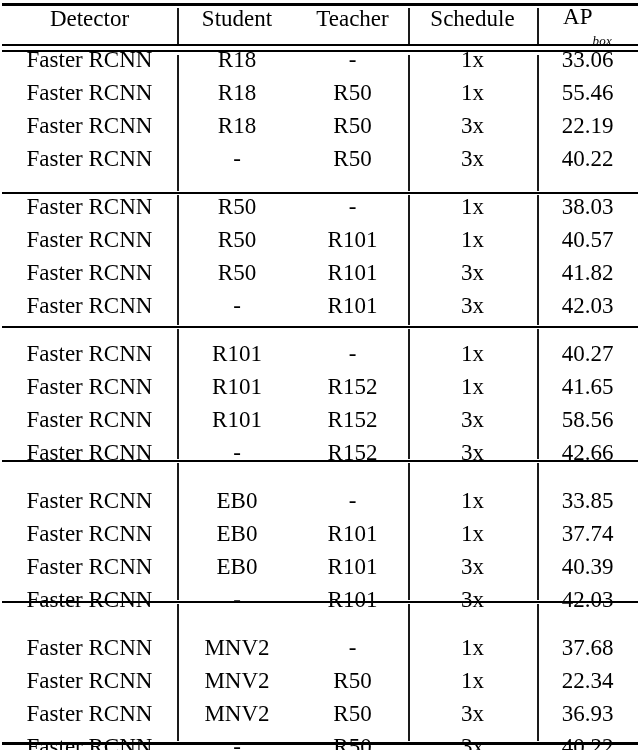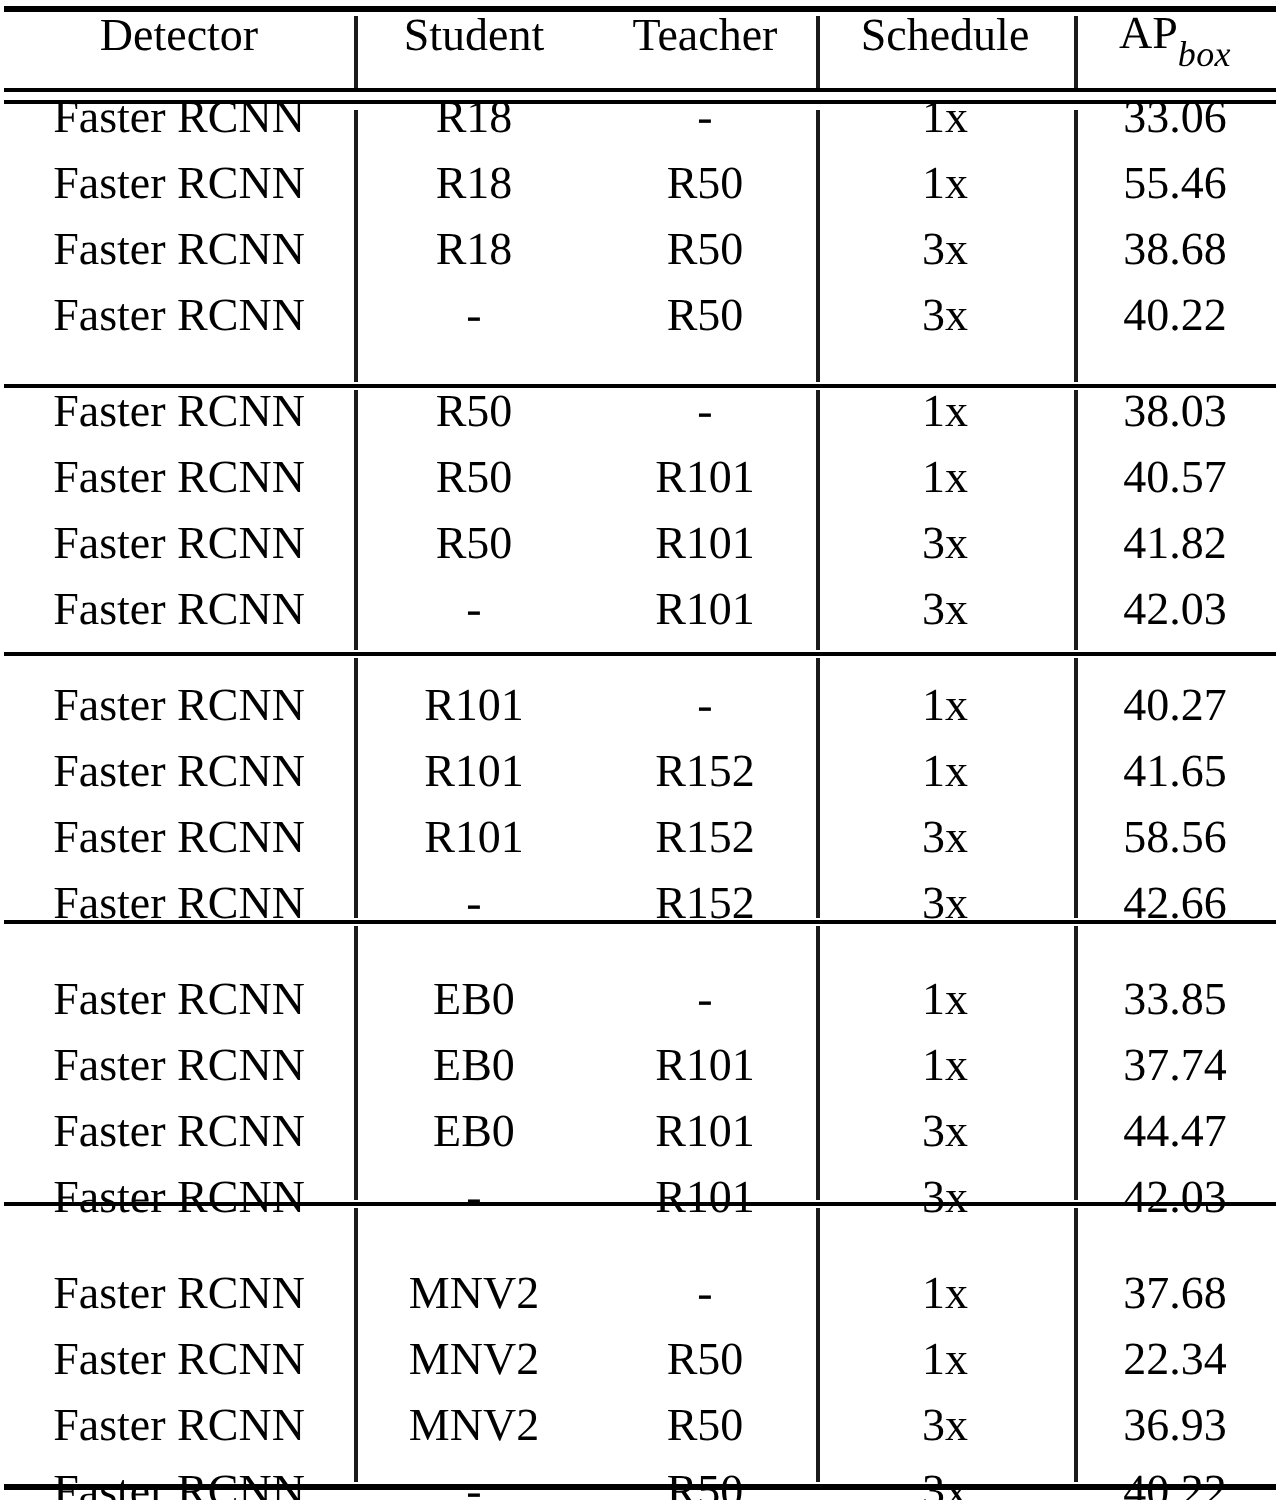--- a/index.html
+++ b/index.html
@@ -54,24 +54,24 @@
 
   thead th {
     font-size: 24px;
     line-height: 41px;
     height: 41px;
   }
 
   .hdr-ap { position: relative; }
   .hdr-ap .sub {
     font-style: italic;
-    font-size: 18px;
+    font-size: 13px;
     vertical-align: baseline;
     position: relative;
-    top: 9px;
+    top: 21px;
     letter-spacing: 0.2px;
   }
 
   .bold-val { font-weight: bold; }
 
   
   tr.gap-row td {
     height: 8px;
     line-height: 8px;
     font-size: 0;
@@ -145,21 +145,21 @@
           <td>R18</td>
           <td>R50</td>
           <td>1x</td>
           <td class="bold-val">55.46</td>
         </tr>
         <tr>
           <td>Faster RCNN</td>
           <td>R18</td>
           <td>R50</td>
           <td>3x</td>
-          <td class="bold-val">38.68</td>
+          <td class="bold-val">22.19</td>
         </tr>
         <tr>
           <td>Faster RCNN</td>
           <td>-</td>
           <td>R50</td>
           <td>3x</td>
           <td>40.22</td>
         </tr>
         <tr class="gap-row">
           <td></td>
@@ -271,21 +271,21 @@
           <td>EB0</td>
           <td>R101</td>
           <td>1x</td>
           <td class="bold-val">37.74</td>
         </tr>
         <tr>
           <td>Faster RCNN</td>
           <td>EB0</td>
           <td>R101</td>
           <td>3x</td>
-          <td class="bold-val">44.47</td>
+          <td class="bold-val">40.39</td>
         </tr>
         <tr>
           <td>Faster RCNN</td>
           <td>-</td>
           <td>R101</td>
           <td>3x</td>
           <td>42.03</td>
         </tr>
         <tr class="gap-row">
           <td></td>

